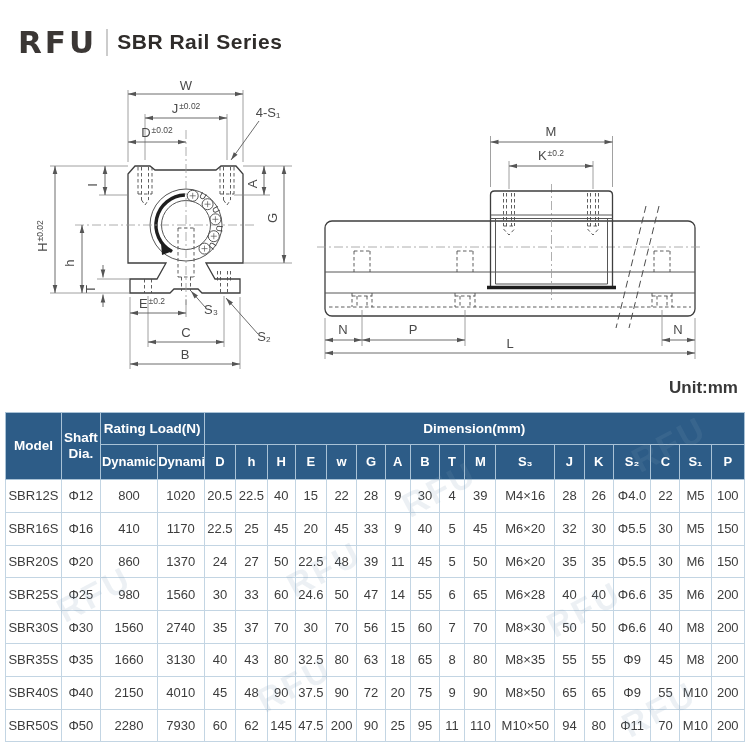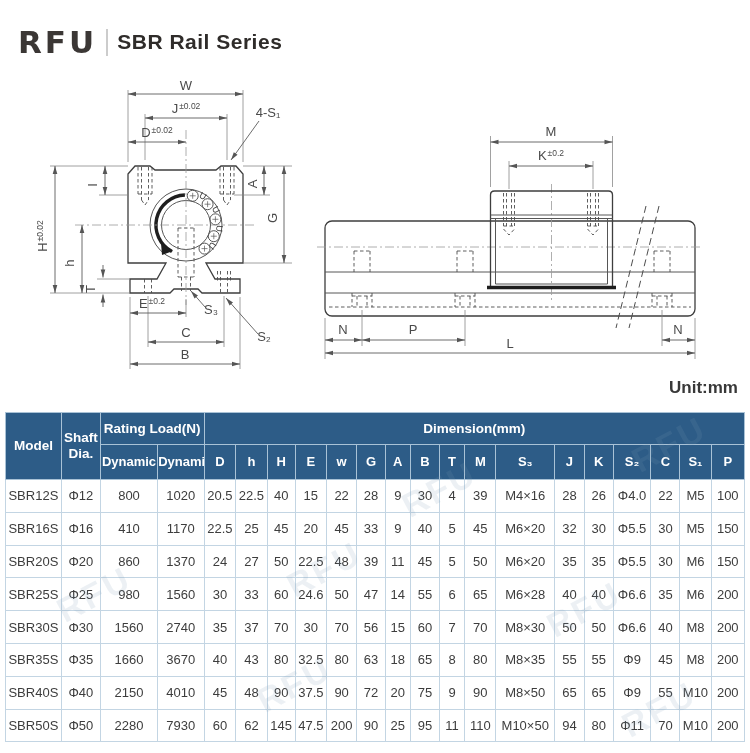--- a/index.html
+++ b/index.html
@@ -360,21 +360,21 @@
           <td>50</td>
           <td>Φ6.6</td>
           <td>40</td>
           <td>M8</td>
           <td>200</td>
         </tr>
         <tr>
           <td>SBR35S</td>
           <td>Φ35</td>
           <td>1660</td>
-          <td>3670</td>
+          <td>3130</td>
           <td>40</td>
           <td>43</td>
           <td>80</td>
           <td>32.5</td>
           <td>80</td>
           <td>63</td>
           <td>18</td>
           <td>65</td>
           <td>8</td>
           <td>80</td>

